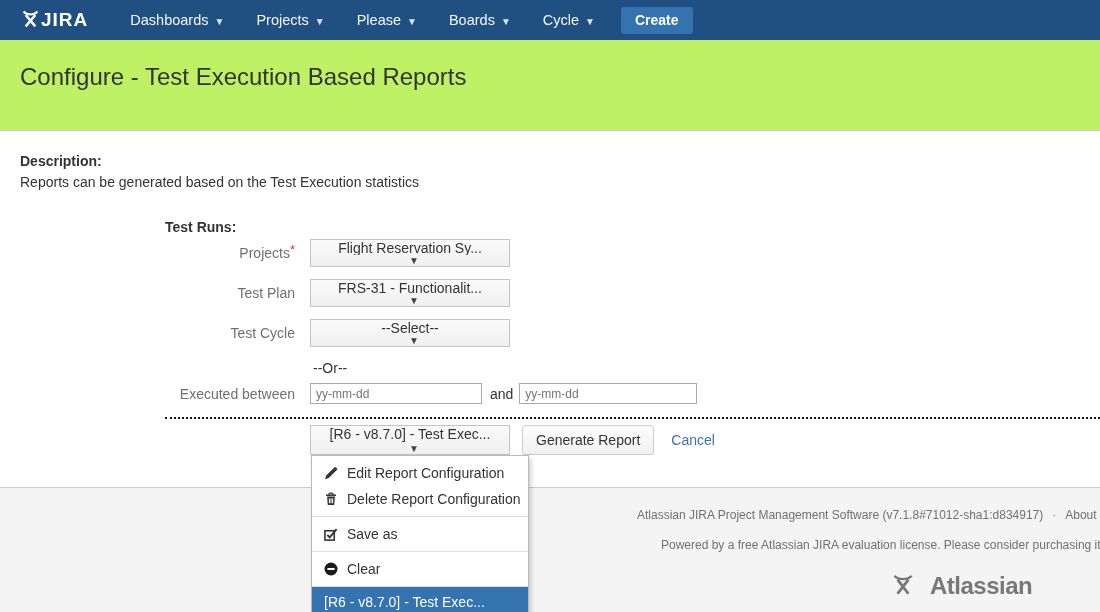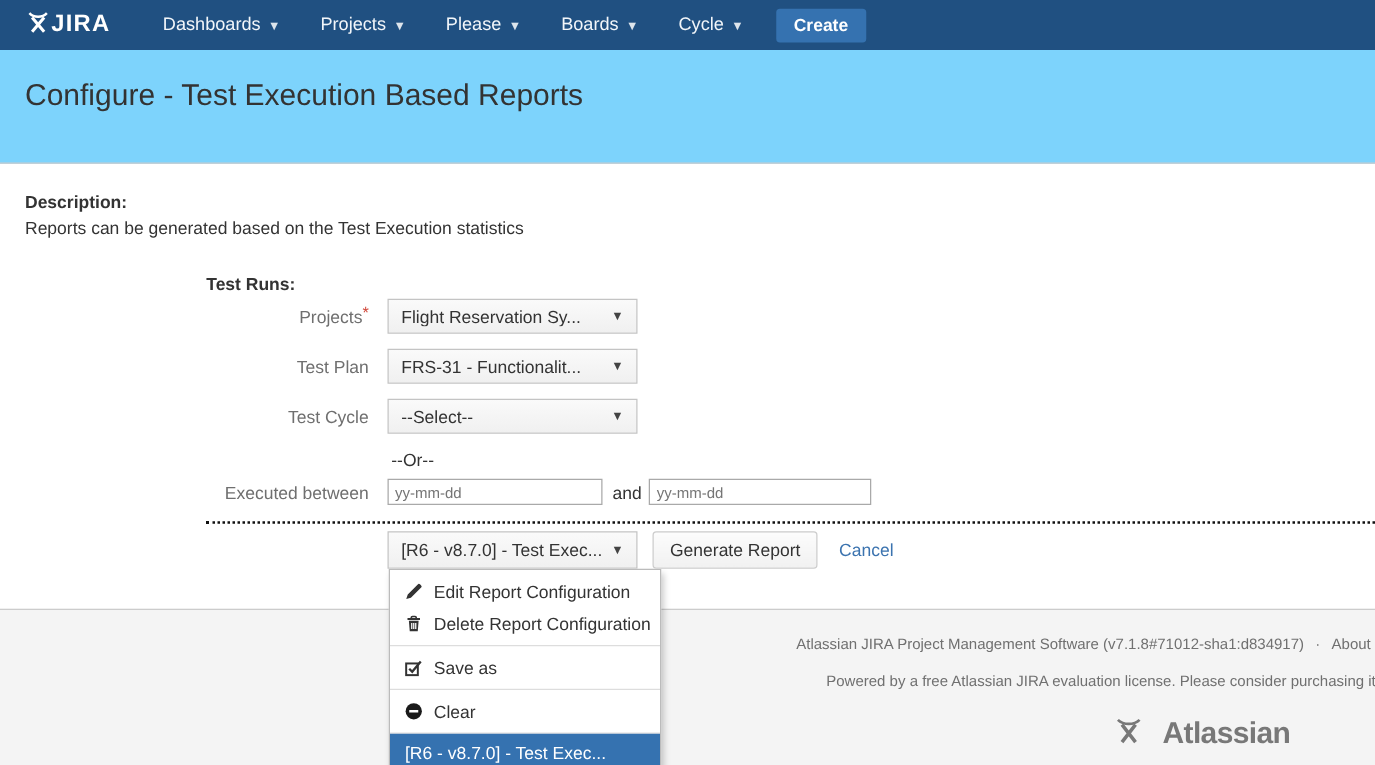--- a/index.html
+++ b/index.html
@@ -15,38 +15,38 @@
   .nav-items { display:flex; align-items:center; margin-left:26px; }
   .nav-item { color:#f2f6fa; font-size:14.5px; padding:0 16px; height:40px;
               display:flex; align-items:center; gap:6px; cursor:pointer; white-space:nowrap; }
   .nav-caret { font-size:10px; color:rgba(255,255,255,.85); margin-top:2px; }
   .create-btn { margin-left:10px; background:var(--btn-blue,#3572b0); color:#fff; font-weight:bold;
                 font-size:14px; border:none; border-radius:3px; padding:6px 14px; height:27px;
                 line-height:15px; cursor:pointer;text-align:center; }
 
   
   .page-header { position:absolute; top:40px; left:0; width:1100px; height:91px;
-                 background:#7dd3fc; border-bottom:1px solid #ccc; }
+                 background:#bef264; border-bottom:1px solid #ccc; }
   .page-title { position:absolute; left:20px; top:23px; font-size:24px; font-weight:normal; color:#333; }
 
   
   .desc-label { position:absolute; left:20px; top:153px; font-size:14px; font-weight:bold; color:#333; }
   .desc-text  { position:absolute; left:20px; top:174px; font-size:14px; color:#333; }
 
   
   .section-label { position:absolute; left:165px; top:219px; font-size:14px; font-weight:bold; color:#333; }
   .form-row { position:absolute; left:0; display:flex; align-items:center; }
   .f-label { display:inline-block; width:310px; padding-right:15px; text-align:right;
              font-size:14px; color:#6f6f6f; white-space:nowrap; }
   .req { color:#d04437; font-size:13px; vertical-align:top; line-height:10px; }
   .aui-select { display:flex; align-items:center; justify-content:space-between;
                 width:200px; height:28px; padding:0 10px;
                 background:linear-gradient(#fafafa,#f0f0f0); border:1px solid #c4c4c4;
                 border-radius:0; font-size:14px; color:#333; cursor:pointer;
-                font-family:"Liberation Sans", sans-serif; }
+                font-family:"Liberation Sans", sans-serif;flex-direction:column; }
   .aui-select .sel-text { overflow:hidden; white-space:nowrap; }
   .caret { font-size:10px; color:#444; margin-left:8px; }
   .or-text { position:absolute; left:313px; top:360px; font-size:14px; color:#333; }
   .date-input { height:21px; border:1px solid #a9a9a9; font-size:12px; padding:1px 5px;
                 color:#0f172a; font-family:"Liberation Sans", sans-serif; background:#fff; }
   .date-input::placeholder { color:#757575; opacity:1; }
   .and-text { font-size:14px; color:#333; margin:0 6px 0 8px; }
 
   
   .dotted-divider { position:absolute; left:165px; top:417px; width:935px; height:0;

